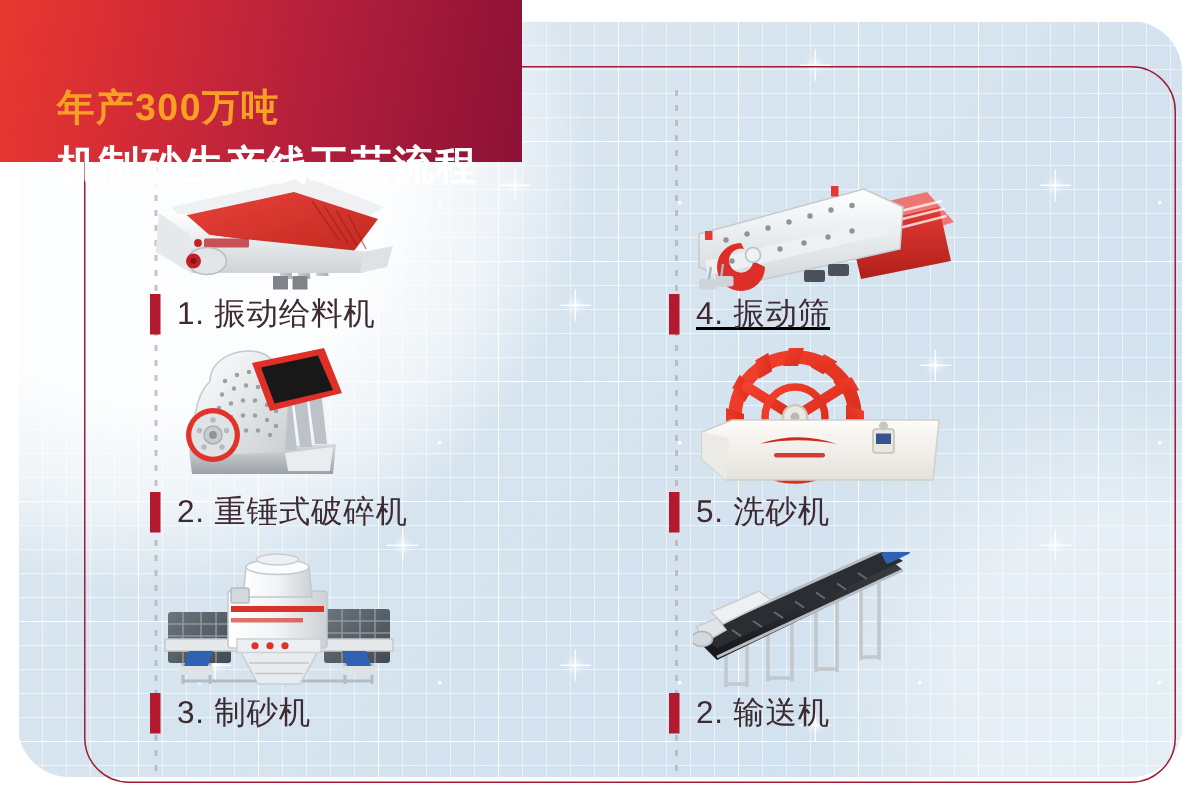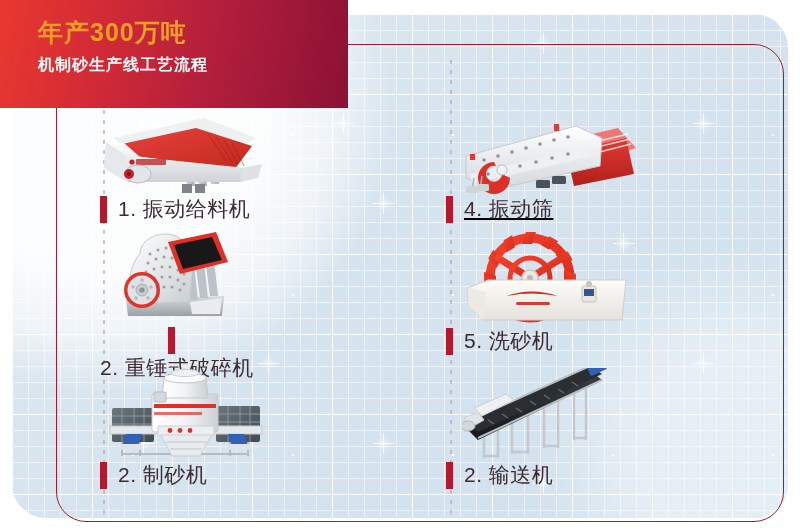--- a/index.html
+++ b/index.html
@@ -96,24 +96,25 @@
   .banner-inner {
     padding: 19px 0 0 38px;
   }
   .banner-line1 {
     font-size: 25px;
     font-weight: bold;
     color: #f7a023;
     letter-spacing: 1px;
     line-height: 1.1;
     white-space: nowrap;
+    margin-top: 40px;
   }
   .banner-line2 {
     margin-top: 9px;
-    font-size: 16px;
+    font-size: 27px;
     font-weight: bold;
     color: #ffffff;
     letter-spacing: 1px;
     line-height: 1.1;
     white-space: nowrap;
   }
 
   
   .divider {
     position: absolute;
@@ -154,21 +155,21 @@
   .label .txt {
     font-size: 21px;
     color: #3d2a33;
     letter-spacing: .5px;
   }
 
   
   .item-1 .art   { left: 96px;  top: 112px; }
   .item-1 .label { left: 100px; top: 195px; }
   .item-2 .art   { left: 98px;  top: 228px; }
-  .item-2 .label { left: 100px; top: 327px; flex-direction: column; }
+  .item-2 .label { left: 100px; top: 327px; }
   .item-3 .art   { left: 96px;  top: 364px; }
   .item-3 .label { left: 100px; top: 461px; }
   
   .item-4 .art   { left: 450px; top: 112px; }
   .item-4 .label { left: 446px; top: 195px; text-decoration: underline; }
   .item-5 .art   { left: 462px; top: 232px; }
   .item-5 .label { left: 446px; top: 327px; }
   .item-6 .art   { left: 462px; top: 368px; }
   .item-6 .label { left: 446px; top: 461px; }
 
@@ -412,21 +413,21 @@
           <path d="M30 70 L46 70 L42 82 L26 82 Z" fill="#2f62b5"></path>
           <path d="M132 70 L148 70 L152 82 L136 82 Z" fill="#2f62b5"></path>
           <rect x="24" y="80" width="22" height="6" rx="2" fill="#dfe3e6"></rect>
           <rect x="132" y="80" width="22" height="6" rx="2" fill="#dfe3e6"></rect>
 
           <rect x="58" y="28" width="12" height="10" rx="1" fill="#d4d9dd" stroke="#b6bbc0" stroke-width="1"></rect>
         </svg>
       </div>
       <div class="label">
         <span class="bar"></span>
-        <span class="txt">2. 制砂机</span>
+        <span class="txt">3. 制砂机</span>
       </div>
     </div>
 
     <div class="item item-4">
       <div class="art">
         <svg width="190" height="88" viewBox="0 0 190 88" aria-hidden="true">
           <defs>
             <linearGradient id="v-body" x1="0" y1="0" x2="0" y2="1">
               <stop offset="0" stop-color="#ffffff"></stop>
                 <stop offset="1" stop-color="#d3d8dc"></stop>

